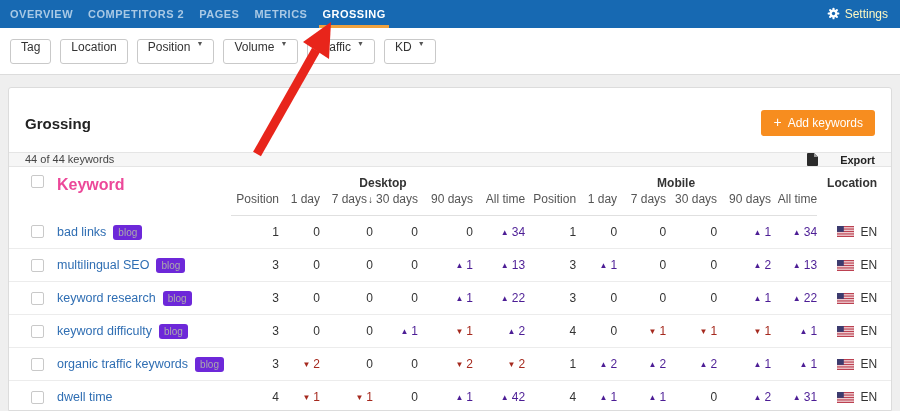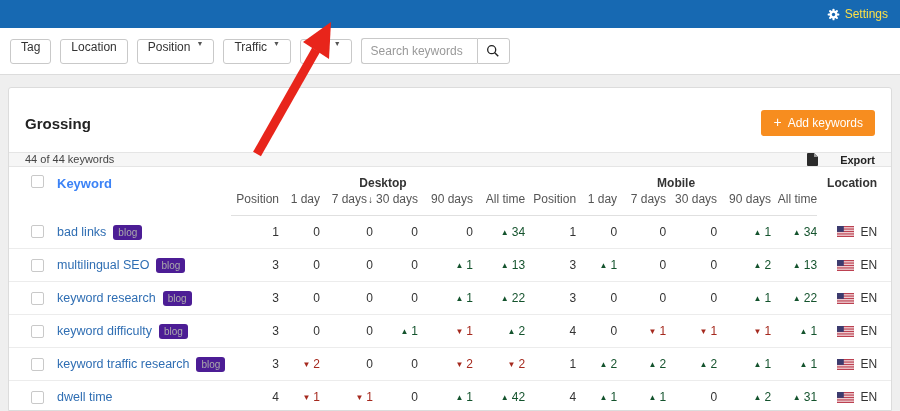--- a/index.html
+++ b/index.html
@@ -9,22 +9,22 @@
   
   .topnav { height:28px; background:#1769b2; display:flex; align-items:center;
     padding:0 12px 0 10px; position:relative; }
   .nav-items { display:flex; align-items:center; height:100%; }
   .nav-item { color:#a9c9e5; font-size:11px; font-weight:bold; letter-spacing:.5px;
     text-transform:uppercase; margin-right:15px; height:100%; display:flex;
     align-items:center; position:relative; cursor:pointer; white-space:nowrap; }
   .nav-item.active { color:#fff; }
   .nav-item.active::after { content:""; position:absolute; left:-3px; right:-3px;
     bottom:0; height:3px; background:#f0a23e; }
-  .settings { margin-left:auto; display:flex; align-items:flex-end; gap:5px;
-    color:#fde047; font-size:12px; cursor:pointer; }
+  .settings { margin-left:auto; display:flex; align-items:flex-start; gap:5px;
+    color:#fef9c3; font-size:12px; cursor:pointer; }
 
   
   .filterbar { height:47px; background:#fff; border-bottom:1px solid #dcdcdc;
     display:flex; align-items:center; padding:0 10px; gap:9px; }
   .fbtn { background:#fff; border:1px solid #c9c9c9; border-radius:3px;
     height:25px; padding:0 10px; font-size:12px; color:#333; display:flex;
     gap:6px; font-family:inherit; cursor:pointer; }
   .fbtn .caret { font-size:7px; color:#555; }
   .searchgroup { display:flex; align-items:stretch; height:26px; }
   .searchgroup input { width:116px; border:1px solid #c9c9c9; border-right:none;
@@ -48,47 +48,54 @@
 
   .toolbar { background:#f6f6f6; border-top:1px solid #e5e5e5; border-bottom:1px solid #e5e5e5;
     padding:0 16px; display:flex; align-items:flex-start; justify-content:space-between;
     font-size:11px; color:#444; }
   .export { background:none; border:none; display:flex; align-items:center; gap:22px;
     font-size:11px; font-weight:bold; color:#222; font-family:inherit; cursor:pointer; }
 
   table { width:884px; border-collapse:collapse; table-layout:fixed; font-size:12px; }
   thead th { font-weight:normal; color:#555; }
   th.group { text-align:center; font-weight:bold; color:#333; padding:9px 0 0 10px; font-size:12px; }
-  th.kwh { text-align:left; font-weight:bold; color:#3b82f6; vertical-align:top; padding:9px 0 0 4px; font-size:13px; }
+  th.kwh { text-align:left; font-weight:bold; color:#ec4899; vertical-align:top; padding:9px 0 0 4px; font-size:16px; }
   th.loch { text-align:right; font-weight:bold; color:#333; vertical-align:top; padding:9px 16px 0 0; font-size:12px; }
   th.cbh { vertical-align:top; padding:8px 0 0 22px; }
   th.sub { text-align:right; padding:2px 0 9px; white-space:nowrap; }
   thead tr:last-child th { border-bottom:1px solid #e0e0e0; }
   .sort-arrow { font-size:10px; color:#333; margin-left:1px; }
 
   tbody tr { height:33px; border-bottom:1px solid #ececec; }
   td.cb { padding-left:22px; }
   .checkbox { width:13px; height:13px; border:1px solid #c9c9c9; border-radius:2px; background:#fff; }
   td.kw { padding-left:4px; white-space:nowrap; overflow:hidden; }
   .kwlink { color:#2f6eb3; text-decoration:none; font-size:12.5px; cursor:pointer; }
-  .badge { background:#4c1d95; color:#ababab; font-size:10px; border-radius:3px;
+  .badge { background:#6d28d9; color:#ababab; font-size:10px; border-radius:3px;
     padding:2px 5px; margin-left:7px; }
   td.num { text-align:right; color:#333; white-space:nowrap; }
-  .up { color:#14532d; }
+  .up { color:#4c1d95; }
   .down { color:#a5291e; }
   .tri { font-size:8px; margin-right:3px; position:relative; top:-1px; }
   td.loc { padding-right:16px; }
   .locwrap { display:flex; align-items:center; justify-content:flex-end; gap:6px; color:#333; }
 
   .overlay { position:absolute; left:0; top:0; pointer-events:none; z-index:99; }
 </style>
 </head>
 <body>
 
 <div class="topnav">
+  <div class="nav-items" id="nav-items">
+      <div class="nav-item">OVERVIEW</div>
+      <div class="nav-item">COMPETITORS 2</div>
+      <div class="nav-item">PAGES</div>
+      <div class="nav-item">METRICS</div>
+      <div class="nav-item active">GROSSING</div>
+    </div>
   <div class="settings">
     <svg width="13" height="13" viewBox="0 0 20 20">
       <g fill="#fff">
         <g>
           <rect x="8.4" y="1" width="3.2" height="18" rx="1.4"></rect>
           <rect x="8.4" y="1" width="3.2" height="18" rx="1.4" transform="rotate(45 10 10)"></rect>
           <rect x="8.4" y="1" width="3.2" height="18" rx="1.4" transform="rotate(90 10 10)"></rect>
           <rect x="8.4" y="1" width="3.2" height="18" rx="1.4" transform="rotate(135 10 10)"></rect>
         </g>
         <circle cx="10" cy="10" r="6"></circle>
@@ -105,37 +112,32 @@
         <span>Tag</span>
       </button>
       <button class="fbtn">
         <span>Location</span>
       </button>
       <button class="fbtn">
         <span>Position</span>
         <span class="caret">▼</span>
       </button>
       <button class="fbtn">
+        <span>Volume</span>
+        <span class="caret">▼</span>
+      </button>
+      <button class="fbtn">
         <span>Traffic</span>
         <span class="caret">▼</span>
       </button>
       <button class="fbtn">
         <span>KD</span>
         <span class="caret">▼</span>
       </button>
     </div>
-  <div class="searchgroup">
-    <input type="text" placeholder="Search keywords" style="">
-    <button class="searchbtn">
-      <svg width="14" height="14" viewBox="0 0 16 16">
-        <circle cx="6.5" cy="6.5" r="4.6" fill="none" stroke="#222" stroke-width="1.5"></circle>
-        <line x1="10" y1="10" x2="14" y2="14" stroke="#222" stroke-width="1.7"></line>
-      </svg>
-    </button>
-  </div>
 </div>
 
 <div class="content">
   <div class="card">
     <div class="card-head">
       <div class="card-title">Grossing</div>
       <button class="add-btn">
         <span class="plus">+</span>
         <span>Add keywords</span>
       </button>
@@ -327,21 +329,21 @@
                   <rect width="6.8" height="5.9" fill="#3c3b6e"></rect>
                 </svg>
                 <span>EN</span>
               </span>
             </td>
           </tr>
           <tr>
             <td class="cb">
               <div class="checkbox"></div>
             </td>
-            <td class="kw"><a class="kwlink">keyword traffic research</a><span class="badge">blog</span></td>
+            <td class="kw"><a class="kwlink">organic traffic keywords</a><span class="badge">blog</span></td>
             <td class="num"><span>3</span></td>
             <td class="num"><span class="down"><span class="tri">▼</span>2</span></td>
             <td class="num"><span>0</span></td>
             <td class="num"><span>0</span></td>
             <td class="num"><span class="down"><span class="tri">▼</span>2</span></td>
             <td class="num"><span class="down"><span class="tri">▼</span>2</span></td>
             <td class="num"><span>1</span></td>
             <td class="num"><span class="up"><span class="tri">▲</span>2</span></td>
             <td class="num"><span class="up"><span class="tri">▲</span>2</span></td>
             <td class="num"><span class="up"><span class="tri">▲</span>2</span></td>

